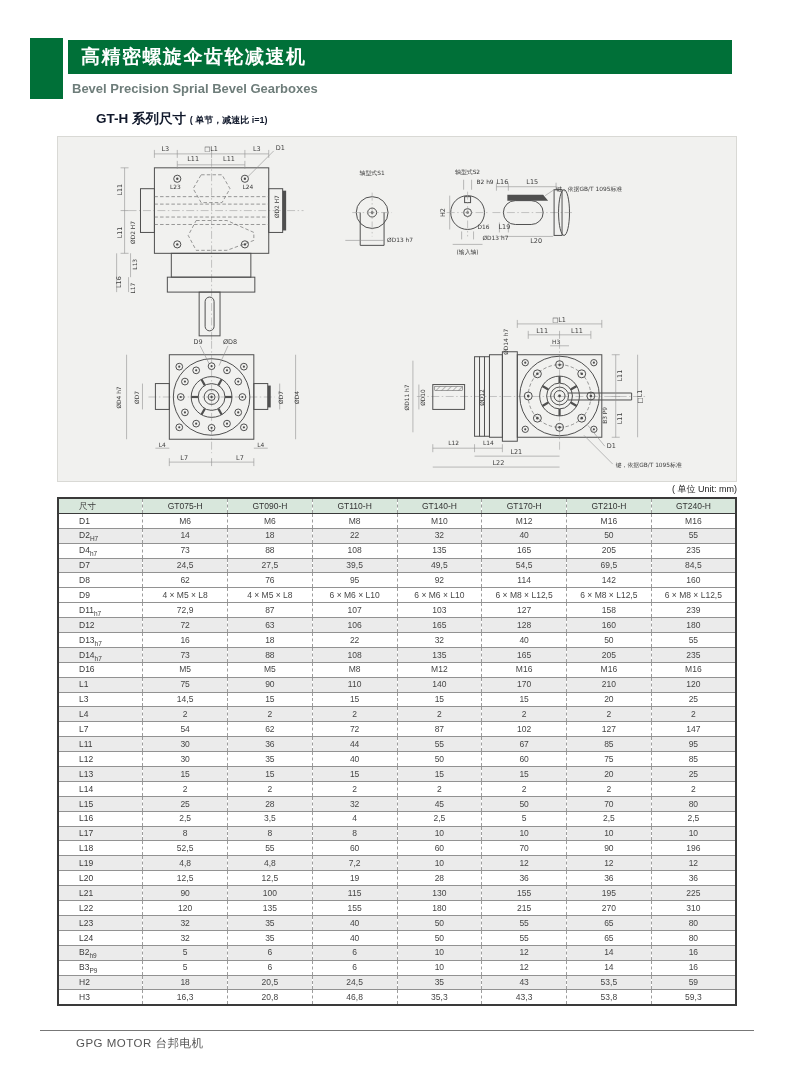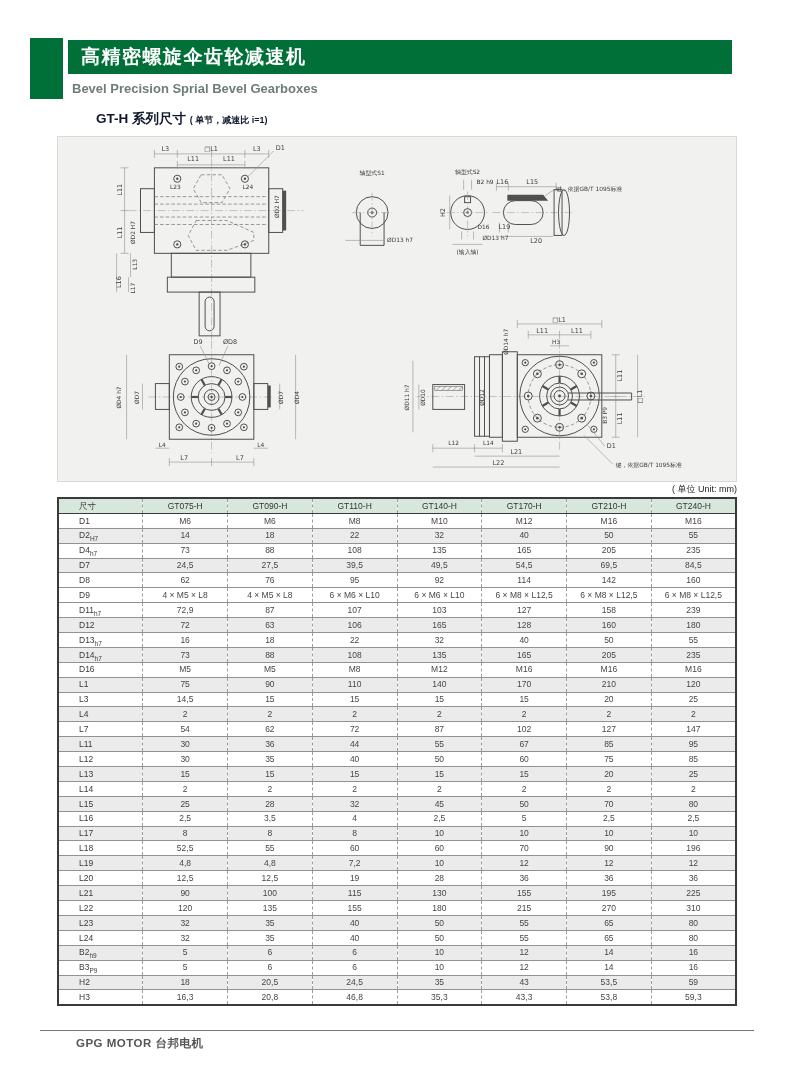--- a/index.html
+++ b/index.html
@@ -30,21 +30,21 @@
   table{border-collapse:collapse;table-layout:fixed;width:680px;font-size:8.5px;border:2px solid #3a3a3a;}
   th,td{
     padding:0;height:13.9px;line-height:1;border-top:1px solid #929292;border-left:1px dashed #9d9d9d;
     text-align:center;color:#474747;font-weight:normal;overflow:hidden;white-space:nowrap;
   }
   th:first-child,td:first-child{border-left:none;text-align:left;padding-left:20px;color:#3a3a3a;}
   thead th{background:var(--hdrbg);border-bottom:1px solid #3a3a3a;border-top:none;color:#333;}
   tr.shaded{background:var(--stripe);}
   sub{font-size:6.5px;line-height:0;}
   #footer-line{position:absolute;left:40px;top:1030px;width:714px;border-top:1px solid #777;}
-  #footer-text{position:absolute;left:76px;top:1036px;font-size:11.5px;color:#555;letter-spacing:.5px;font-weight:bold;}
+  #footer-text{position:absolute;left:76px;top:1036px;font-size:11.5px;color:#555;letter-spacing:.5px;}
   
   .ln{fill:none;stroke:#4f4f4f;stroke-width:1;}
   .lnf{fill:#4f4f4f;stroke:none;}
   .thin{stroke:#8f8f8f;stroke-width:.6;fill:none;}
   .dash{fill:none;stroke:#6f6f6f;stroke-width:.7;stroke-dasharray:3.5 2.2;}
   .cl{fill:none;stroke:#9b9b9b;stroke-width:.55;stroke-dasharray:8 2.5 1.5 2.5;}
   .spk{stroke:#4f4f4f;stroke-width:2.2;}
   .dim{font-family:"DejaVu Sans","Liberation Sans",sans-serif;font-size:6.5px;fill:#3c3c3c;}
   .dim.sm{font-size:5.9px;}
 </style>

